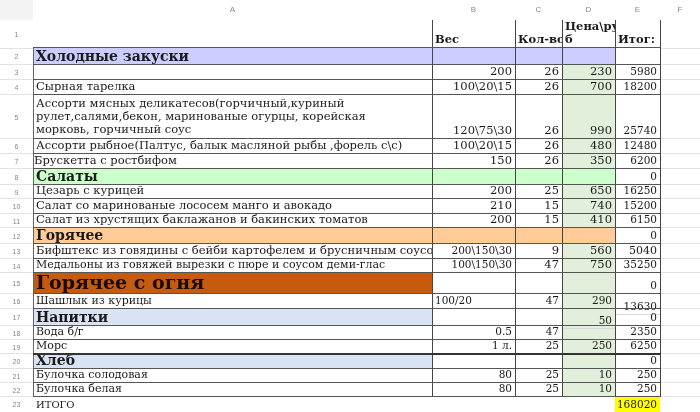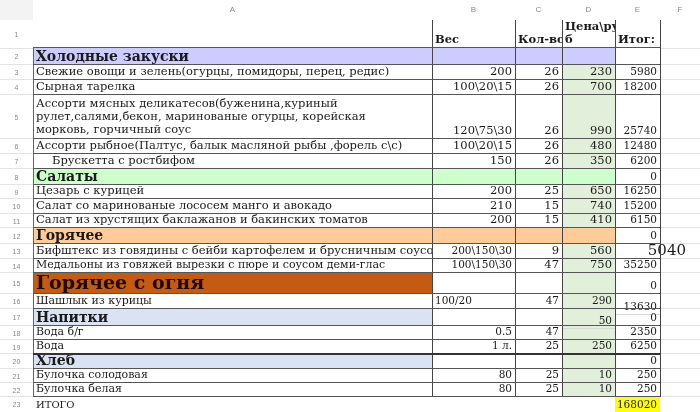--- a/index.html
+++ b/index.html
@@ -65,45 +65,44 @@
   <div class="cell bold" style="left:515px;top:20px;width:47px;height:28px">Кол-во</div>
   <div class="cell bold wrap" style="left:562px;top:20px;width:53px;height:28px;align-items:flex-end;flex-direction:column;justify-content:flex-end;align-items:flex-start">
     <span>Цена\ру</span>
     <span>б</span>
   </div>
   <div class="cell sec" style="left:33px;top:48px;width:582px;height:17px;background:#ccccff">Холодные закуски</div>
 
   <div class="cell bold" style="left:615px;top:20px;width:45px;height:28px">Итог:</div>
   <div class="cell r" style="left:615px;top:48px;width:45px;height:17px"></div>
 
-  <div class="cell" style="left:33px;top:65px;width:399px;height:15px">Свежие овощи и зелень(огурцы, помидоры, перец, редис)</div>
   <div class="cell r" style="left:432px;top:65px;width:83px;height:15px">200</div>
   <div class="cell r" style="left:515px;top:65px;width:47px;height:15px">26</div>
   <div class="cell r" style="left:562px;top:65px;width:53px;height:15px">230</div>
   <div class="cell r" style="left:615px;top:65px;width:45px;height:15px;font-size:10.5px">5980</div>
 
   <div class="cell" style="left:33px;top:80px;width:399px;height:15px">Сырная тарелка</div>
   <div class="cell r" style="left:432px;top:80px;width:83px;height:15px">100\20\15</div>
   <div class="cell r" style="left:515px;top:80px;width:47px;height:15px">26</div>
   <div class="cell r" style="left:562px;top:80px;width:53px;height:15px">700</div>
   <div class="cell r" style="left:615px;top:80px;width:45px;height:15px;font-size:10.5px">18200</div>
 
-  <div class="cell wrap" style="left:33px;top:95px;width:399px;height:44px;padding-right:10px">Ассорти мясных деликатесов(буженина,куриный рулет,салями,бекон, маринованые огурцы, корейская морковь, горчичный соус</div>
+  <div class="cell wrap" style="left:33px;top:95px;width:399px;height:44px;padding-right:10px">Ассорти мясных деликатесов(горчичный,куриный рулет,салями,бекон, маринованые огурцы, корейская морковь, горчичный соус</div>
   <div class="cell r" style="left:432px;top:95px;width:83px;height:44px">120\75\30</div>
   <div class="cell r" style="left:515px;top:95px;width:47px;height:44px">26</div>
   <div class="cell r" style="left:562px;top:95px;width:53px;height:44px">990</div>
   <div class="cell r" style="left:615px;top:95px;width:45px;height:44px;font-size:10.5px">25740</div>
 
   <div class="cell" style="left:33px;top:139px;width:399px;height:15px">Ассорти рыбное(Палтус, балык масляной рыбы ,форель с\с)</div>
   <div class="cell r" style="left:432px;top:139px;width:83px;height:15px">100\20\15</div>
   <div class="cell r" style="left:515px;top:139px;width:47px;height:15px">26</div>
   <div class="cell r" style="left:562px;top:139px;width:53px;height:15px">480</div>
   <div class="cell r" style="left:615px;top:139px;width:45px;height:15px;font-size:10.5px">12480</div>
 
-  <div class="cell" style="left:49px;top:154px;width:399px;height:15px">Брускетта с ростбифом</div>
+  <div class="cell" style="left:31px;top:154px;width:399px;height:15px">Брускетта с ростбифом</div>
   <div class="cell r" style="left:432px;top:154px;width:83px;height:15px">150</div>
   <div class="cell r" style="left:515px;top:154px;width:47px;height:15px">26</div>
   <div class="cell r" style="left:562px;top:154px;width:53px;height:15px">350</div>
   <div class="cell r" style="left:615px;top:154px;width:45px;height:15px;font-size:10.5px">6200</div>
 
   <div class="cell sec" style="left:33px;top:169px;width:582px;height:16px;background:#ccffcc">Салаты</div>
   <div class="cell r" style="left:615px;top:169px;width:45px;height:16px;font-size:10.5px">0</div>
 
   <div class="cell" style="left:33px;top:185px;width:399px;height:14px">Цезарь с курицей</div>
   <div class="cell r" style="left:432px;top:185px;width:83px;height:14px">200</div>
@@ -123,21 +122,21 @@
   <div class="cell r" style="left:562px;top:214px;width:53px;height:14px">410</div>
   <div class="cell r" style="left:615px;top:214px;width:45px;height:14px;font-size:10.5px">6150</div>
 
   <div class="cell sec" style="left:33px;top:228px;width:582px;height:16px;background:#ffcc99">Горячее</div>
   <div class="cell r" style="left:615px;top:228px;width:45px;height:16px;font-size:10.5px">0</div>
 
   <div class="cell" style="left:33px;top:244px;width:399px;height:15px">Бифштекс из говядины с бейби картофелем и брусничным соусом</div>
   <div class="cell r" style="left:432px;top:244px;width:83px;height:15px;font-size:10.5px">200\150\30</div>
   <div class="cell r" style="left:515px;top:244px;width:47px;height:15px">9</div>
   <div class="cell r" style="left:562px;top:244px;width:53px;height:15px">560</div>
-  <div class="cell r" style="left:644px;top:244px;width:45px;height:15px;font-size:15px">5040</div>
+  <div class="cell r" style="left:615px;top:244px;width:45px;height:15px;font-size:11px">5040</div>
 
   <div class="cell" style="left:33px;top:259px;width:399px;height:14px;font-size:11px">Медальоны из говяжей вырезки с пюре и соусом деми-глас</div>
   <div class="cell r" style="left:432px;top:259px;width:83px;height:14px;font-size:10.5px">100\150\30</div>
   <div class="cell r" style="left:515px;top:259px;width:47px;height:14px">47</div>
   <div class="cell r" style="left:562px;top:259px;width:53px;height:14px">750</div>
   <div class="cell r" style="left:615px;top:259px;width:45px;height:14px;font-size:10.5px">35250</div>
 
   <div class="cell sec-big" style="left:33px;top:273px;width:399px;height:21px;background:#c55a11;color:#1a0a00;line-height:20px">Горячее с огня</div>
   <div class="cell" style="left:432px;top:273px;width:83px;height:21px"></div>
   <div class="cell" style="left:515px;top:273px;width:47px;height:21px"></div>
@@ -155,21 +154,21 @@
   <div class="cell" style="left:515px;top:309px;width:47px;height:17px"></div>
   <div class="cell" style="left:562px;top:309px;width:53px;height:17px"></div>
   <div class="cell r" style="left:615px;top:309px;width:45px;height:17px;font-size:10.5px">0</div>
 
   <div class="cell" style="left:33px;top:326px;width:399px;height:14px;font-size:11px">Вода б/г</div>
   <div class="cell r" style="left:432px;top:326px;width:83px;height:14px;font-size:10.5px">0.5</div>
   <div class="cell r" style="left:515px;top:326px;width:47px;height:14px;font-size:10.5px">47</div>
   <div class="cell r" style="left:562px;top:315px;width:53px;height:14px;font-size:10.5px">50</div>
   <div class="cell r" style="left:615px;top:326px;width:45px;height:14px;font-size:10.5px">2350</div>
 
-  <div class="cell" style="left:33px;top:340px;width:399px;height:14px;font-size:11px">Вода</div>
+  <div class="cell" style="left:33px;top:340px;width:399px;height:14px;font-size:11px">Морс</div>
   <div class="cell r" style="left:432px;top:340px;width:83px;height:14px;font-size:10.5px">1 л.</div>
   <div class="cell r" style="left:515px;top:340px;width:47px;height:14px;font-size:10.5px">25</div>
   <div class="cell r" style="left:562px;top:340px;width:53px;height:14px;font-size:10.5px">250</div>
   <div class="cell r" style="left:615px;top:340px;width:45px;height:14px;font-size:10.5px">6250</div>
 
   <div class="cell sec" style="left:33px;top:354px;width:399px;height:15px;background:#dae3f3">Хлеб</div>
   <div class="cell" style="left:432px;top:354px;width:83px;height:15px"></div>
   <div class="cell" style="left:515px;top:354px;width:47px;height:15px"></div>
   <div class="cell" style="left:562px;top:354px;width:53px;height:15px"></div>
   <div class="cell r" style="left:615px;top:354px;width:45px;height:15px;font-size:10.5px">0</div>

